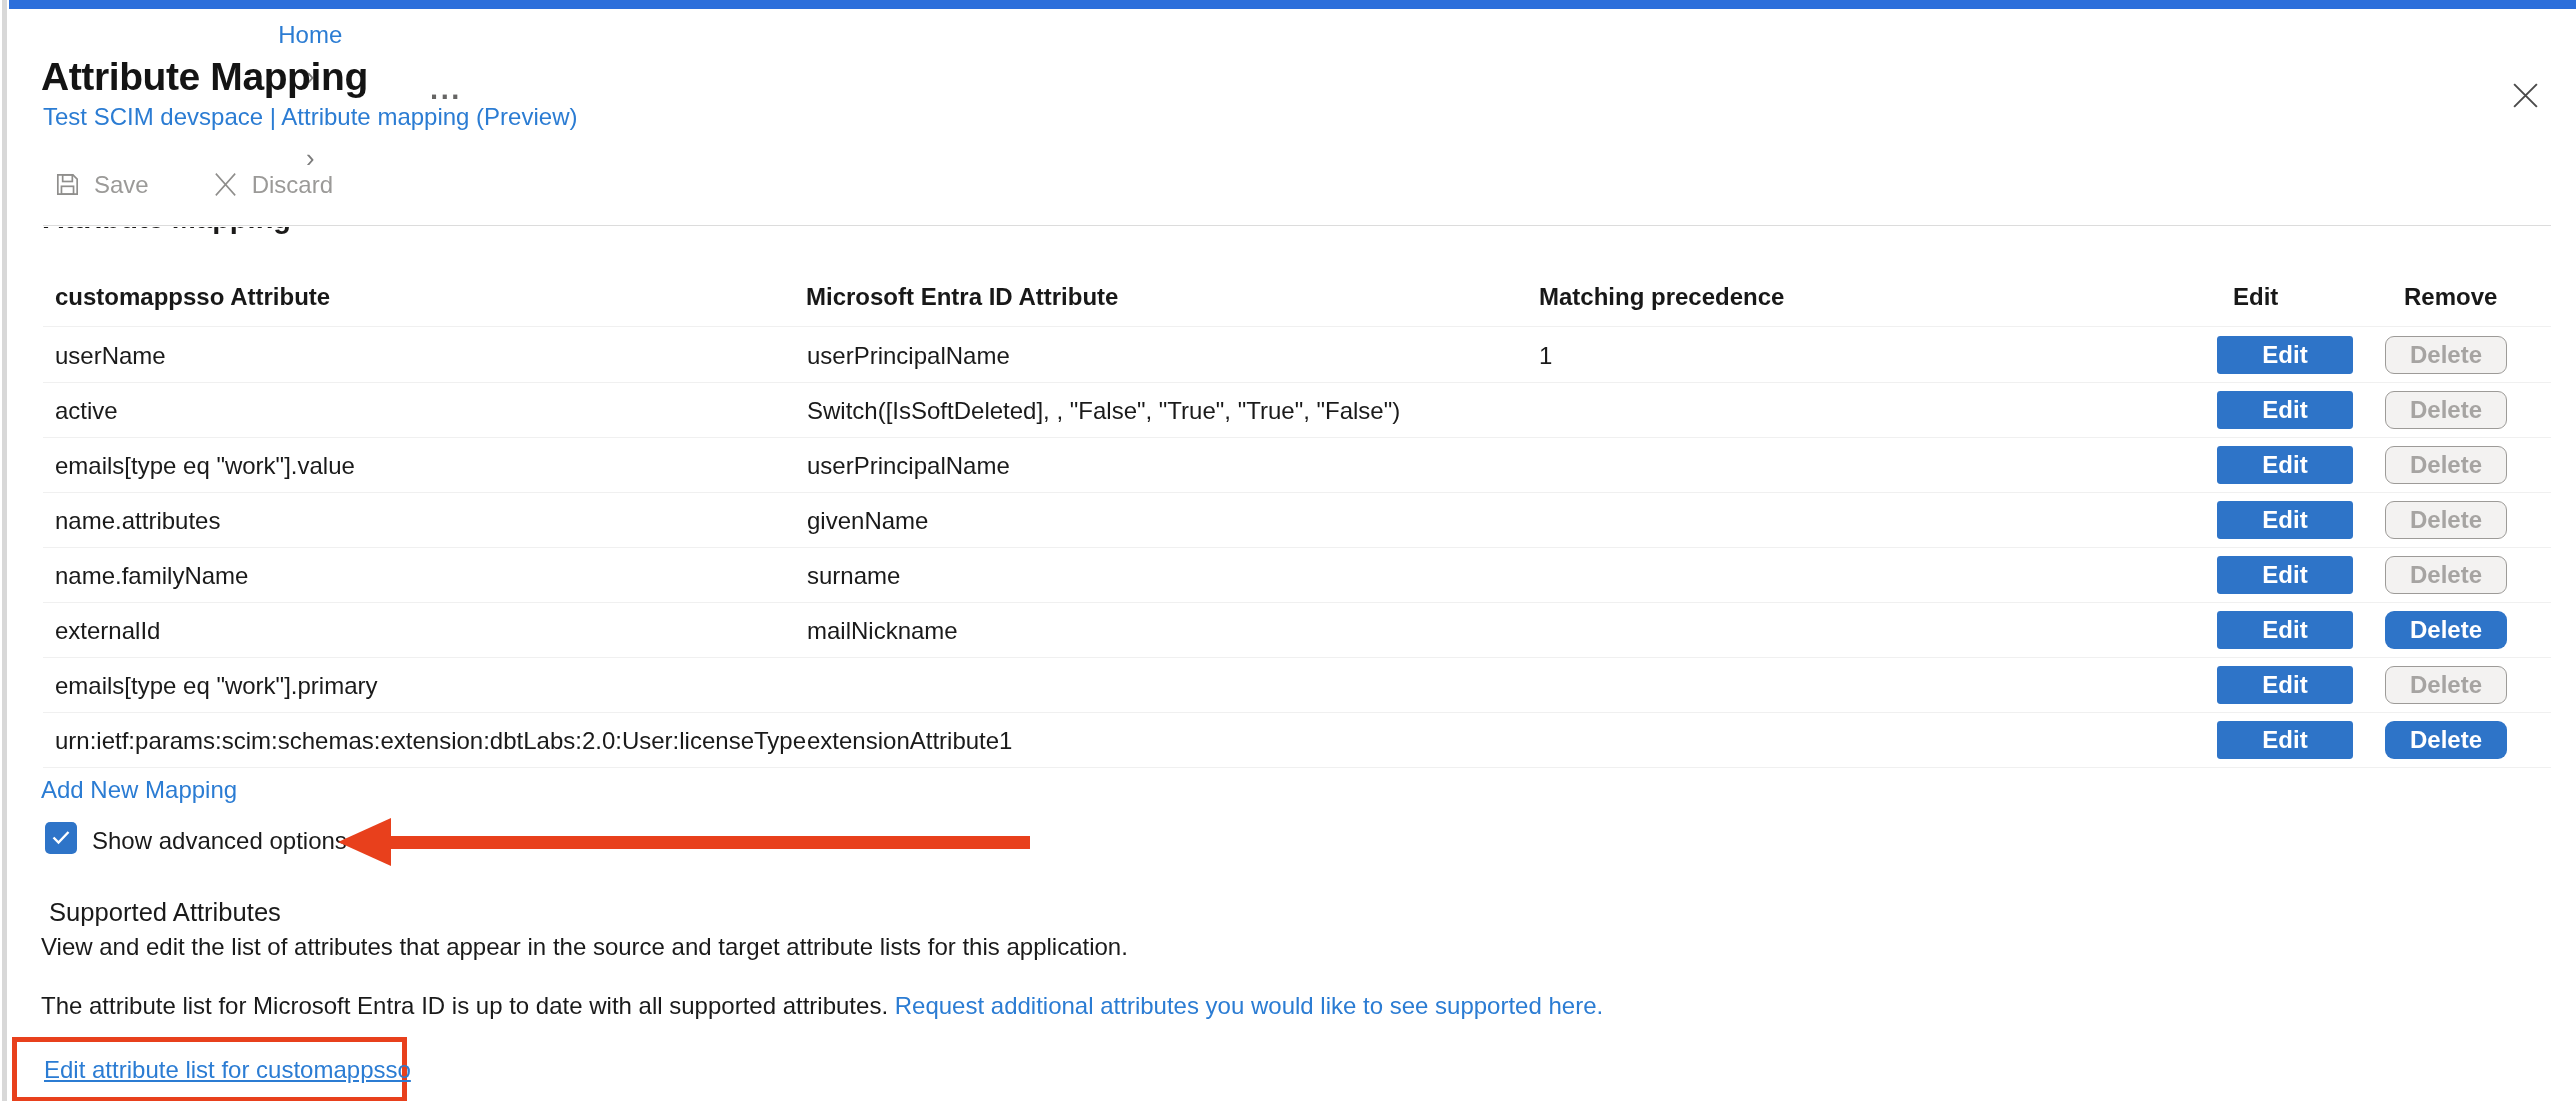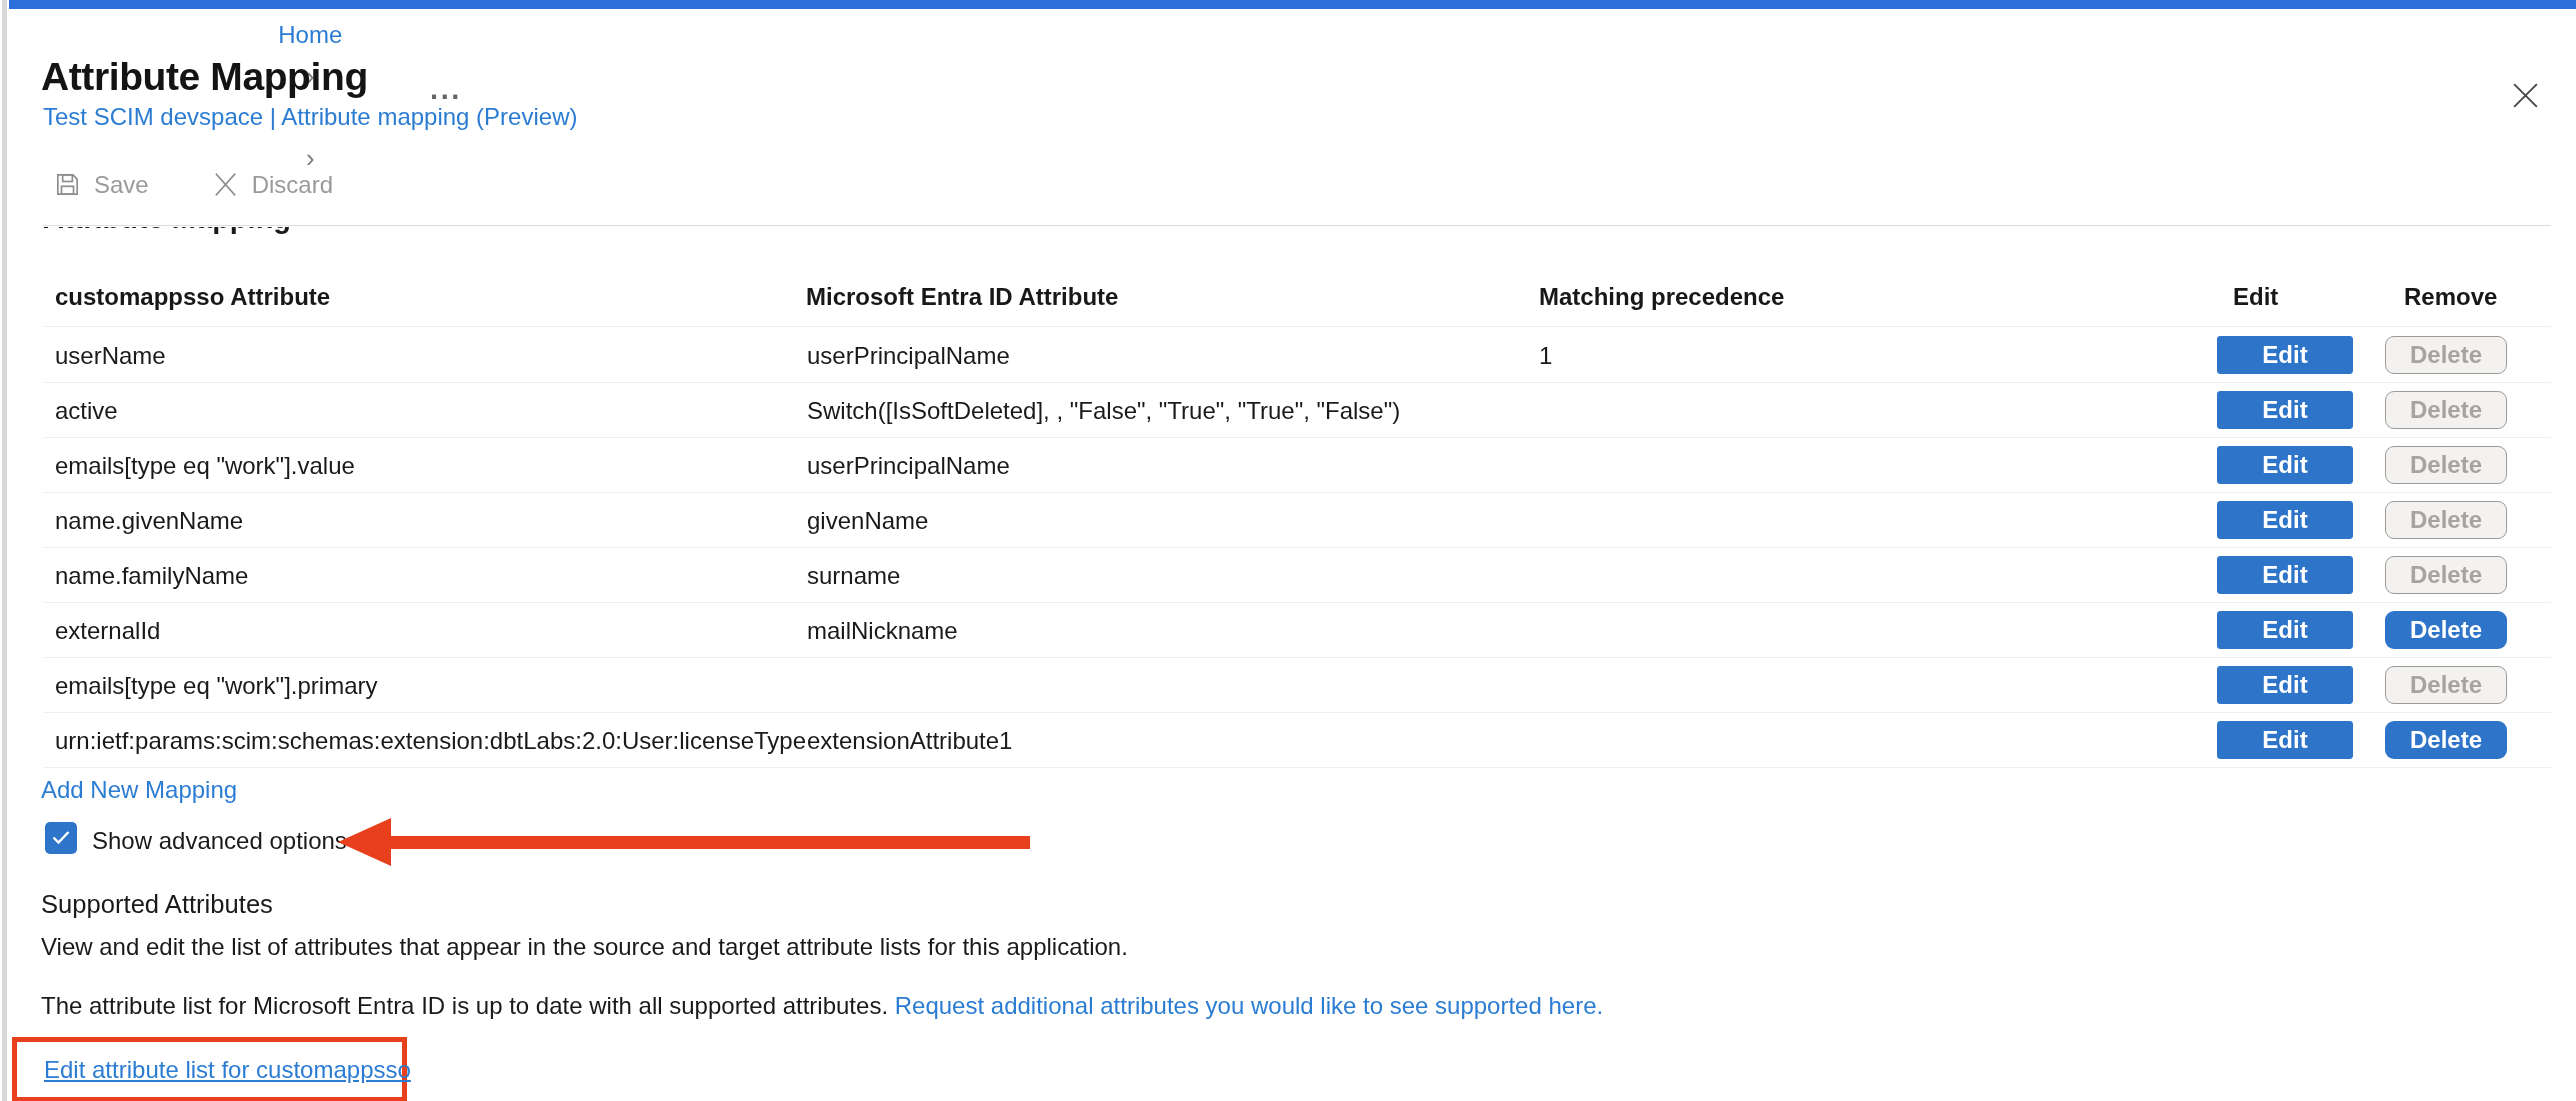--- a/index.html
+++ b/index.html
@@ -48,21 +48,21 @@
   .add-link{position:absolute;left:41px;top:776px;font-size:24px;color:#2b7cd3;text-decoration:none;cursor:pointer;}
 
   .checkbox{position:absolute;left:45px;top:822px;width:32px;height:32px;border-radius:5.1px;background:#2e74c8;
             display:flex;align-items:center;justify-content:center;cursor:pointer;}
   .cb-label{position:absolute;left:92px;top:827px;font-size:24px;color:#1a1a1a;white-space:nowrap;}
 
   .arrow-head{position:absolute;left:338px;top:818px;width:0;height:0;
               border-top:24px solid transparent;border-bottom:24px solid transparent;border-right:53px solid #e8401c;}
   .arrow-tail{position:absolute;left:388px;top:836px;width:642px;height:12.8px;background:#e8401c;}
 
-  .sa-heading{position:absolute;left:41px;top:890px;margin:0;font-size:25.6px;font-weight:400;color:#1a1a1a;}
+  .sa-heading{position:absolute;left:41px;top:890px;margin:8px;font-size:25.6px;font-weight:400;color:#1a1a1a;}
   .sa-desc{position:absolute;left:41px;top:933px;margin:0;font-size:24px;color:#1a1a1a;white-space:nowrap;text-align:center;}
   .status{position:absolute;left:41px;top:992px;margin:0;font-size:24px;color:#1a1a1a;white-space:nowrap;}
   .status a{color:#2b7cd3;text-decoration:none;cursor:pointer;}
 
   .red-box{position:absolute;left:12px;top:1037px;width:385px;height:55px;border:5.1px solid #e8401c;background:transparent;}
   .red-box a{position:absolute;left:27px;top:13.6px;font-size:24px;color:#2b7cd3;text-decoration:underline;white-space:nowrap;cursor:pointer;}
 </style>
 </head>
 <body>
 
@@ -140,21 +140,21 @@
         <button class="btn del disabled" disabled="">Delete</button>
       </div>
       <div class="trow" style="top: 437px;">
         <span class="cell c1">emails[type eq "work"].value</span>
         <span class="cell c2">userPrincipalName</span>
         <span class="cell c3"></span>
         <button class="btn edit">Edit</button>
         <button class="btn del disabled" disabled="">Delete</button>
       </div>
       <div class="trow" style="top: 492px;">
-        <span class="cell c1">name.givenName</span>
+        <span class="cell c1">name.attributes</span>
         <span class="cell c2">givenName</span>
         <span class="cell c3"></span>
         <button class="btn edit">Edit</button>
         <button class="btn del disabled" disabled="">Delete</button>
       </div>
       <div class="trow" style="top: 547px;">
         <span class="cell c1">name.familyName</span>
         <span class="cell c2">surname</span>
         <span class="cell c3"></span>
         <button class="btn edit">Edit</button>

